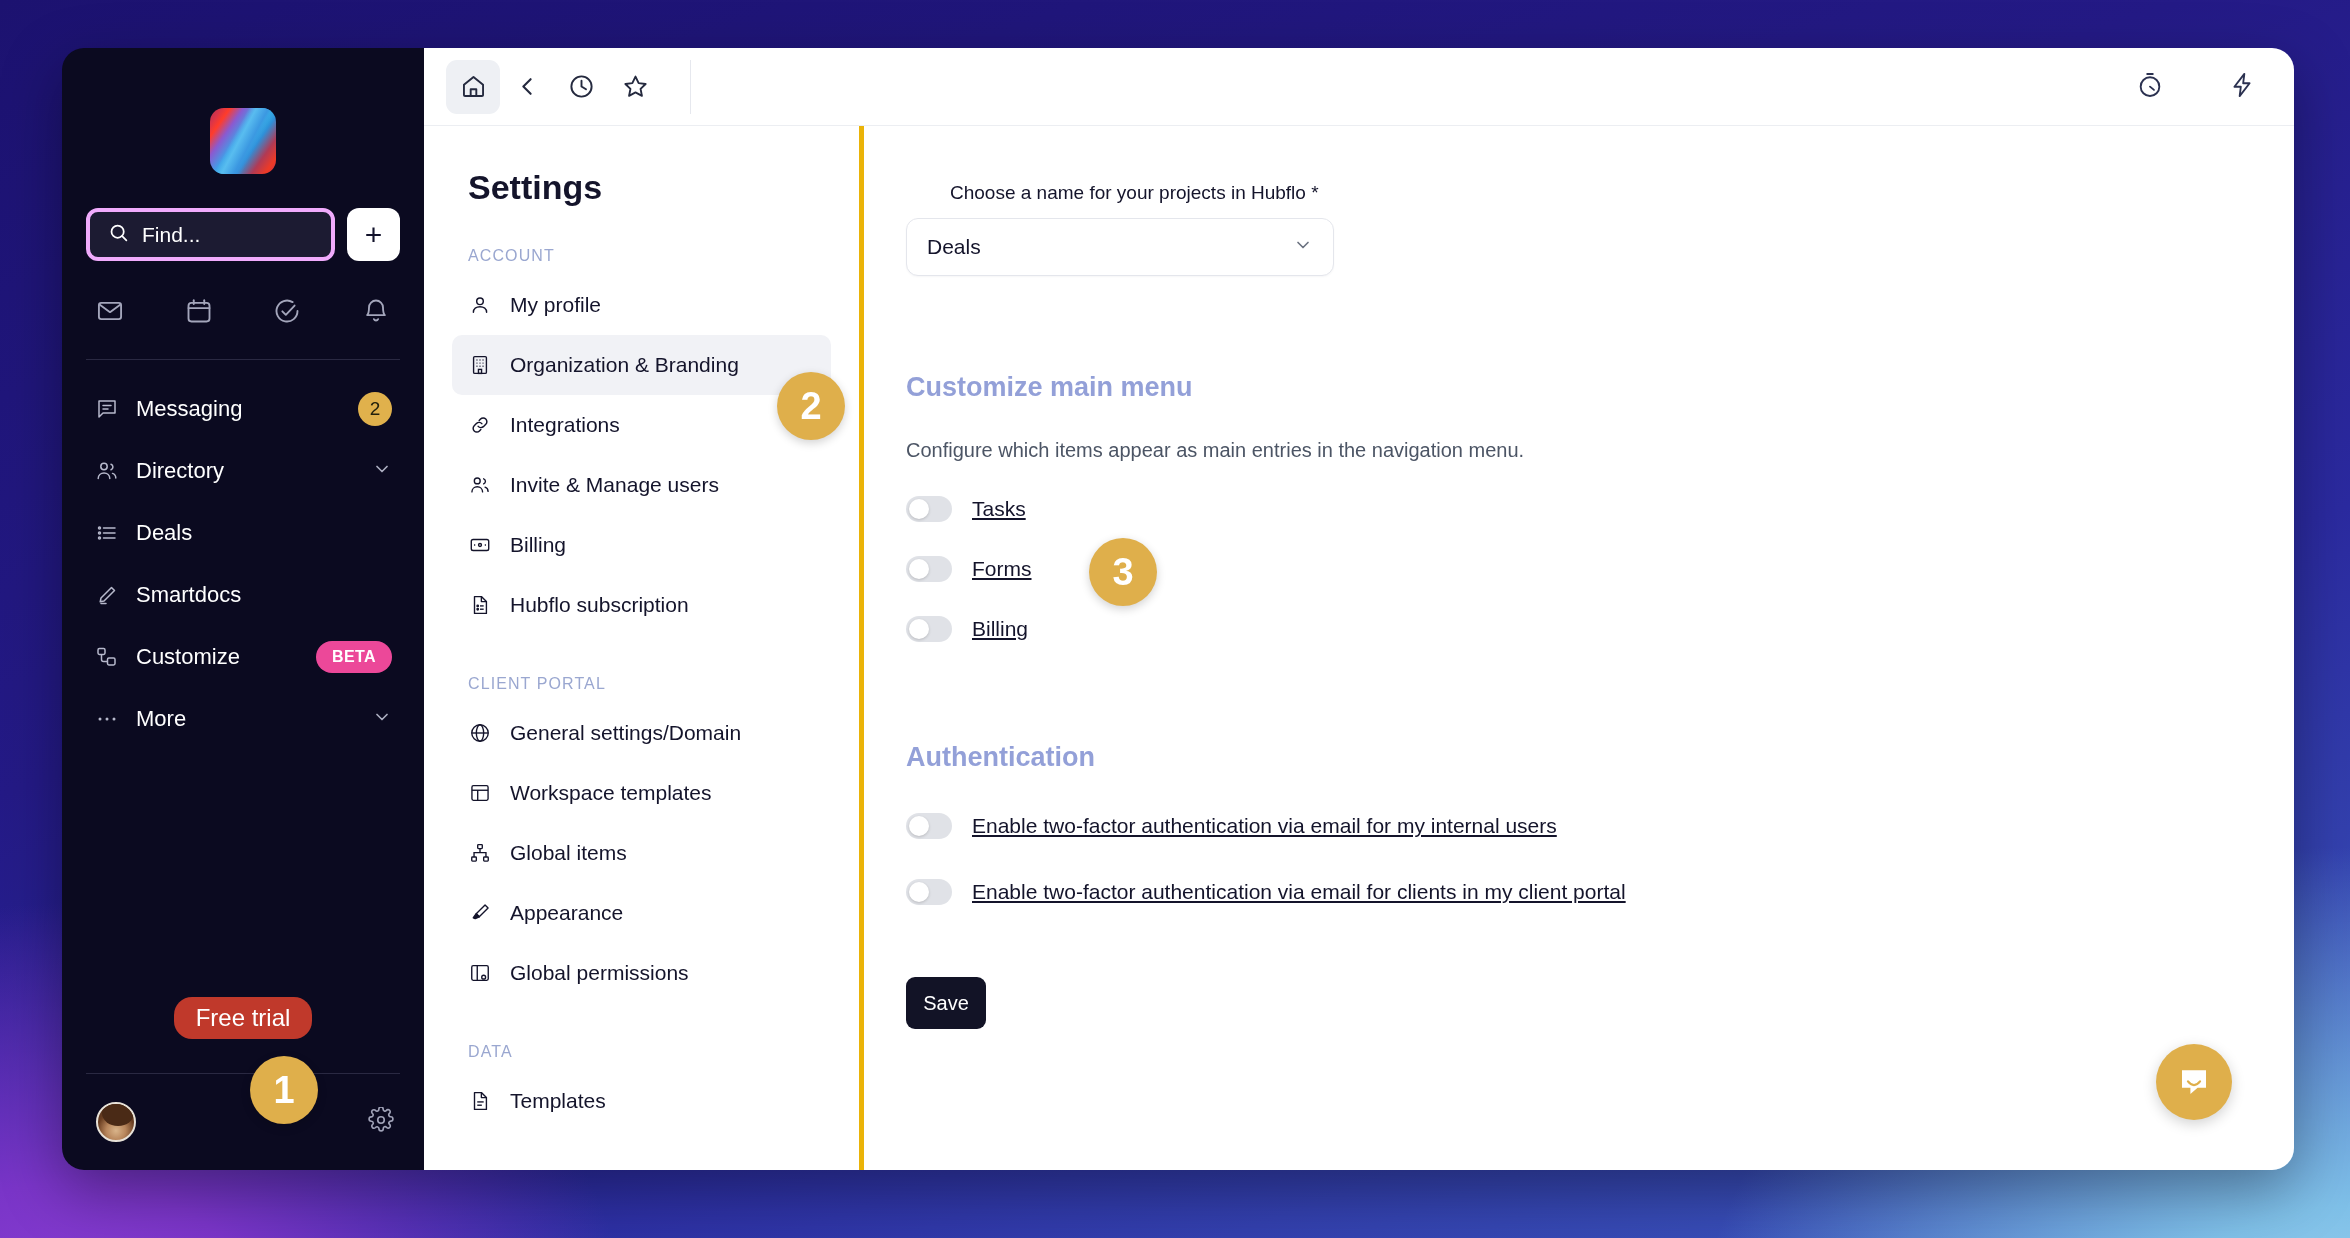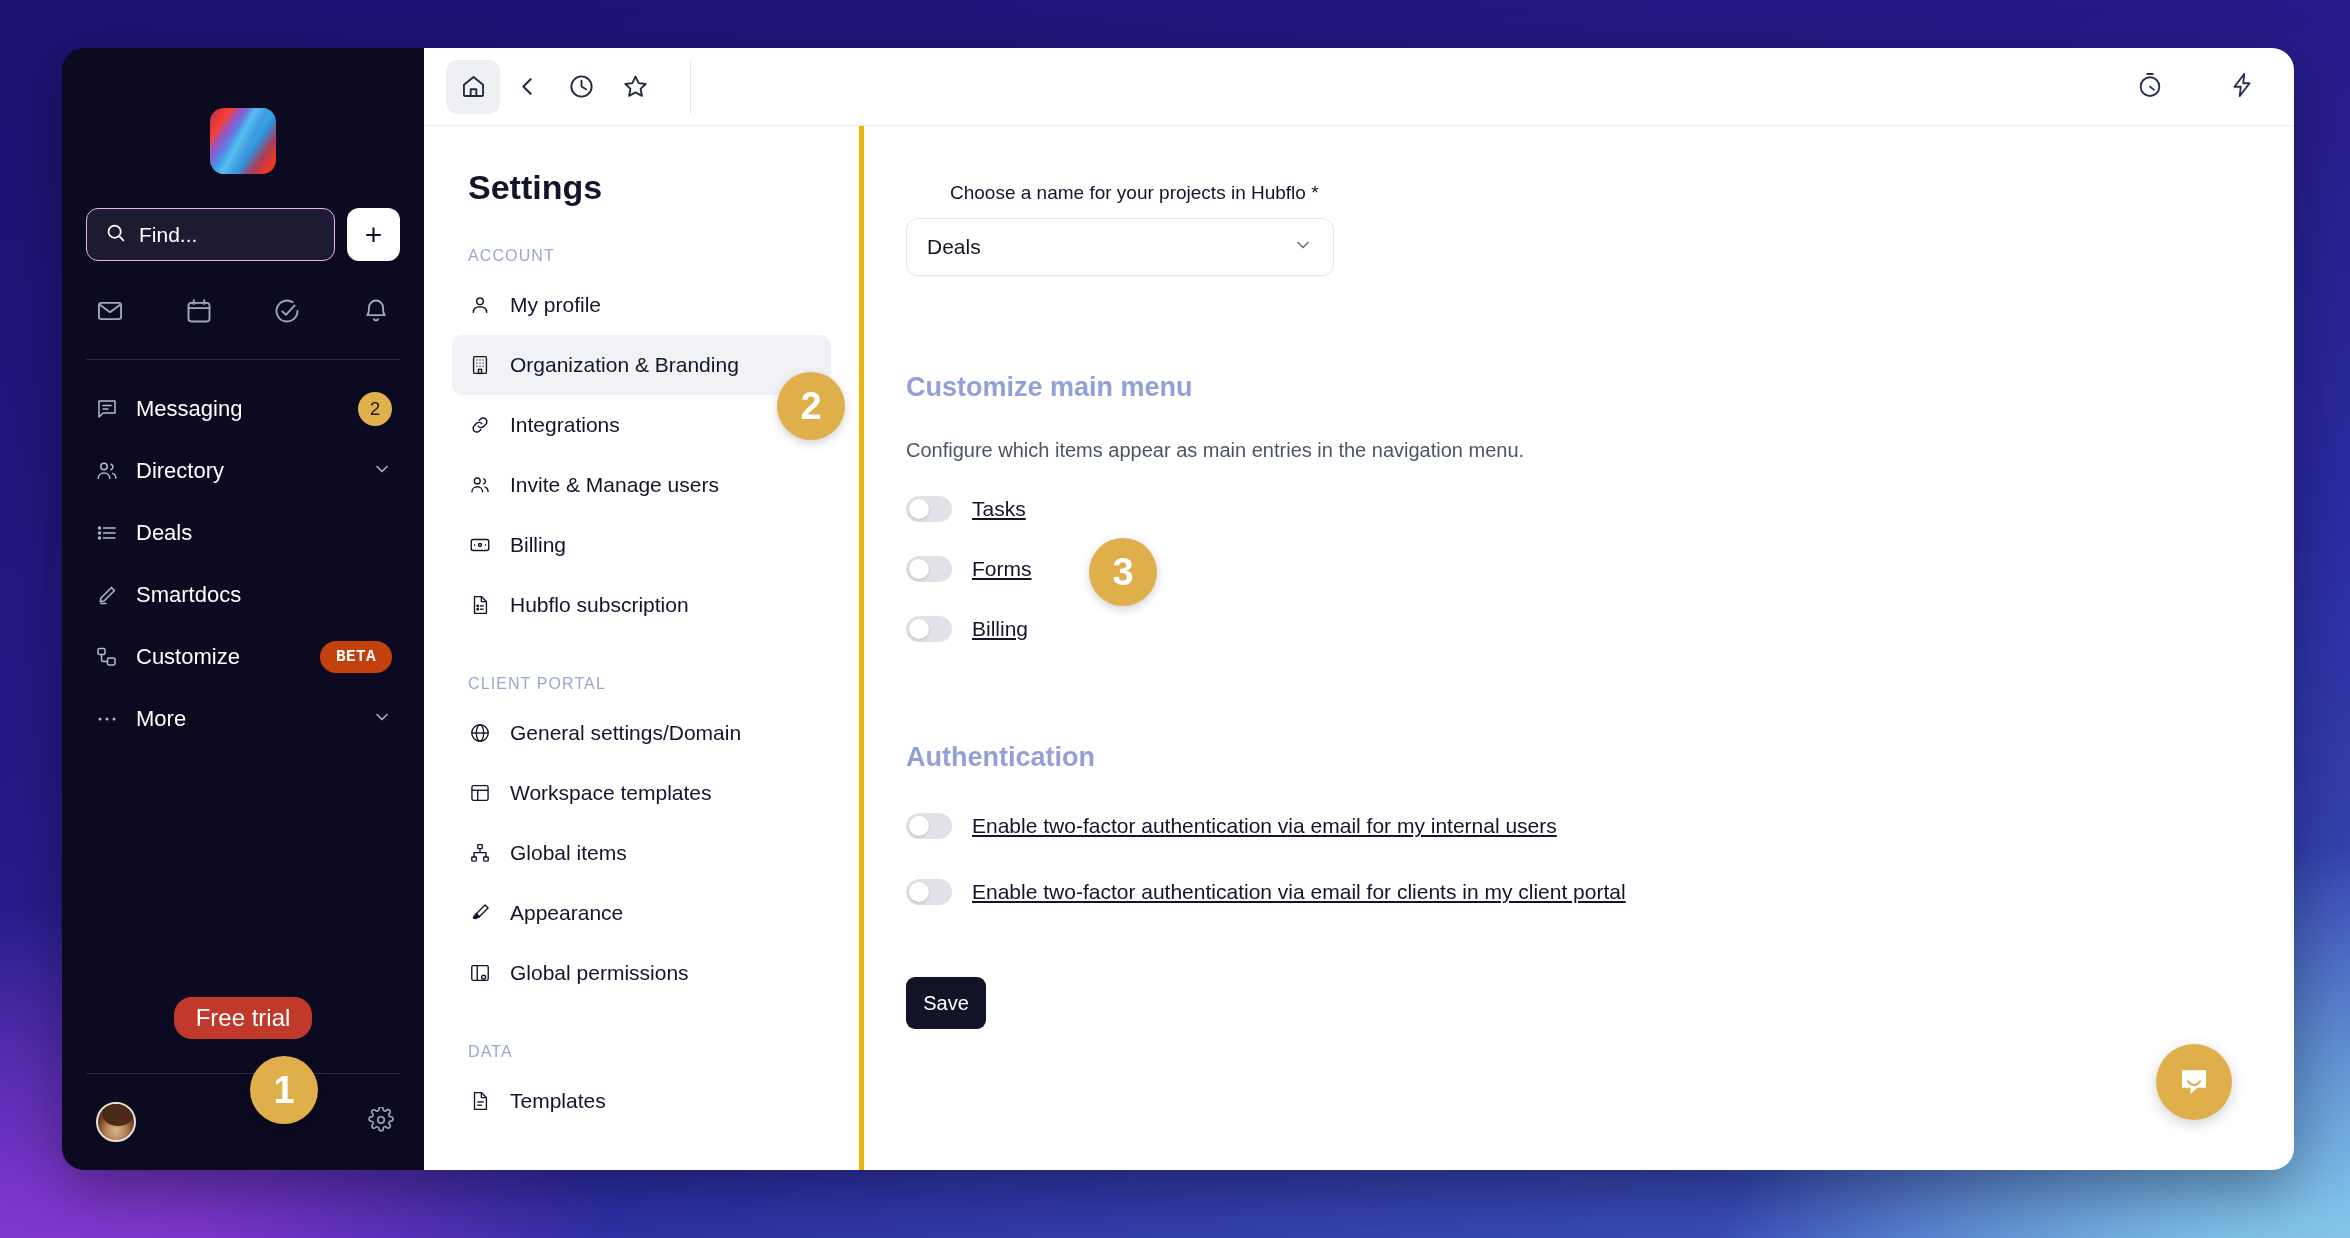--- a/index.html
+++ b/index.html
@@ -52,21 +52,21 @@
     background: linear-gradient(118deg, rgba(255,255,255,0) 38%, rgba(90,190,240,.95) 46%, rgba(60,150,225,.92) 58%, rgba(255,255,255,0) 66%);
   }
 
   .search-row {
     display: flex; align-items: center; gap: 12px;
     padding: 34px 24px 0 24px;
   }
   .search-box {
     flex: 1; height: 53px;
     background: #1c1b32;
-    border: 1px solid #f0abfc;
+    border: 4px solid #f0abfc;
     border-radius: 12px;
     display: flex; align-items: center;
     gap: 13px; padding: 0 18px;
   }
   .search-box .ph { color: #ffffff; font-size: 21px; }
   .plus-btn {
     width: 53px; height: 53px; border-radius: 12px;
     background: #ffffff; color: #12122b;
     display: flex; align-items: center; justify-content: center;
     font-size: 30px; font-weight: 300; line-height: 1;
@@ -97,23 +97,23 @@
   .nav-item .lbl { font-size: 22px; flex: 1; }
   .nav-item .nicon { width: 26px; display:flex; align-items:center; justify-content:center; opacity:.85; }
   .badge-count {
     min-width: 34px; height: 34px; border-radius: 17px;
     background: #e0b14c; color: #23210c;
     display: flex; align-items: center; justify-content: center;
     font-size: 19px; font-weight: 500;
   }
   .badge-beta {
     height: 32px; border-radius: 16px; padding: 0 16px;
-    background: #c2410c; color: #ffffff;
+    background: #ec4899; color: #ffffff;
     display: flex; align-items: center; justify-content: center;
-    font-size: 16px; font-weight: 600; letter-spacing: .4px; font-family: Liberation Mono, monospace;
+    font-size: 16px; font-weight: 600; letter-spacing: .4px;
   }
   .chev { opacity:.8; }
 
   .trial-wrap { margin-top: auto; display:flex; justify-content:center; padding-bottom: 8px; }
   .trial-badge {
     background: #c0392b; color: #fff;
     border-radius: 18px; padding: 7px 22px;
     font-size: 24px;
   }
   .sb-divider-b { height:1px; background:#2a2942; margin: 26px 24px 0 24px; }

